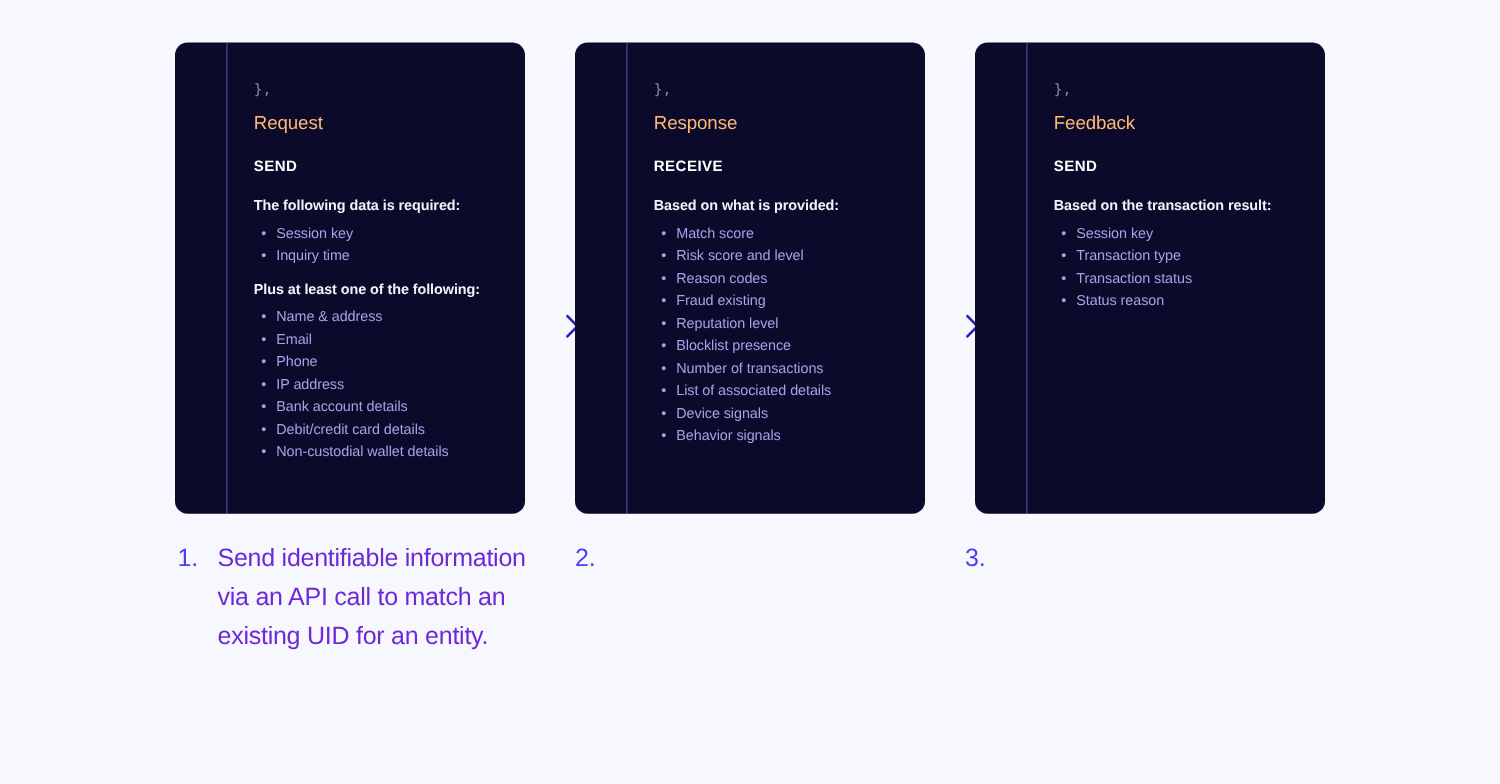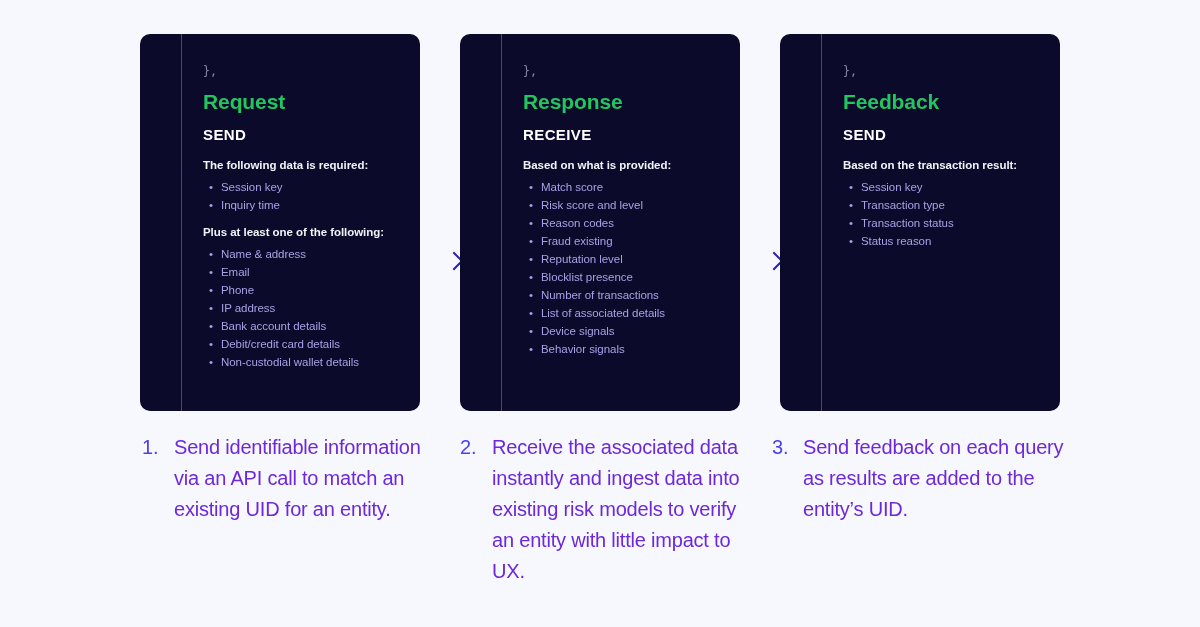--- a/index.html
+++ b/index.html
@@ -68,31 +68,31 @@
     font-family: "DejaVu Sans Mono", monospace;
     font-size: 11.5px;
     color: #8e8aa8;
     letter-spacing: 0.2px;
   }
 
   .card-title {
     position: absolute;
     top: 56px;
     left: 0;
-    font-size: 21px;
-    font-weight: bold;
-    color: #22c55e;
+    font-size: 15px;
+    font-weight: normal;
+    color: #fdba74;
     letter-spacing: -0.1px;
   }
 
   .card-method {
     position: absolute;
     top: 92px;
     left: 0;
-    font-size: 15px;
+    font-size: 12px;
     font-weight: bold;
     color: #ffffff;
     letter-spacing: 0.4px;
   }
 
   .card-lead {
     position: absolute;
     left: 0;
     font-size: 11.5px;
     font-weight: bold;
@@ -279,21 +279,19 @@
 
   </div>
 
   <div class="captions-row">
     <div class="caption caption-1">
       <span class="caption-num">1.</span>
       <div class="caption-text">Send identifiable information via an API call to match an existing UID for an entity.</div>
     </div>
     <div class="caption caption-2">
       <span class="caption-num">2.</span>
-      <div class="caption-text">Receive the associated data instantly and ingest data into existing risk models to verify an entity with little impact to UX.</div>
     </div>
     <div class="caption caption-3">
       <span class="caption-num">3.</span>
-      <div class="caption-text">Send feedback on each query as results are added to the entity’s UID.</div>
     </div>
   </div>
 
 </div>
 
 </body></html>

